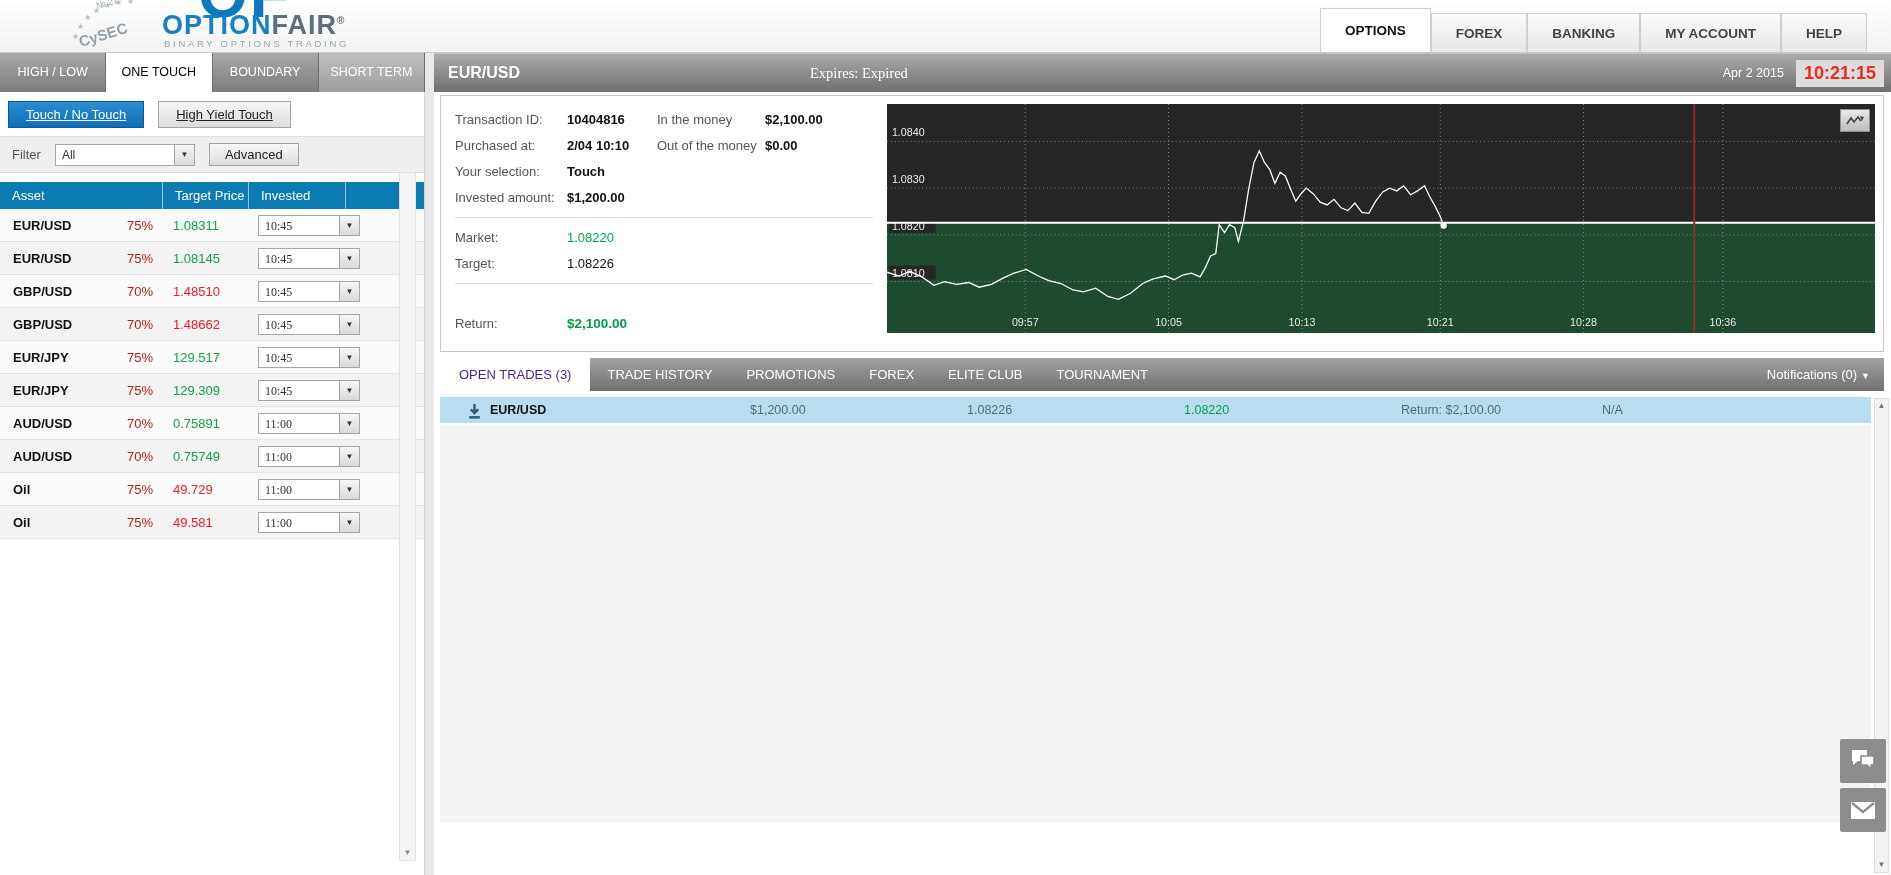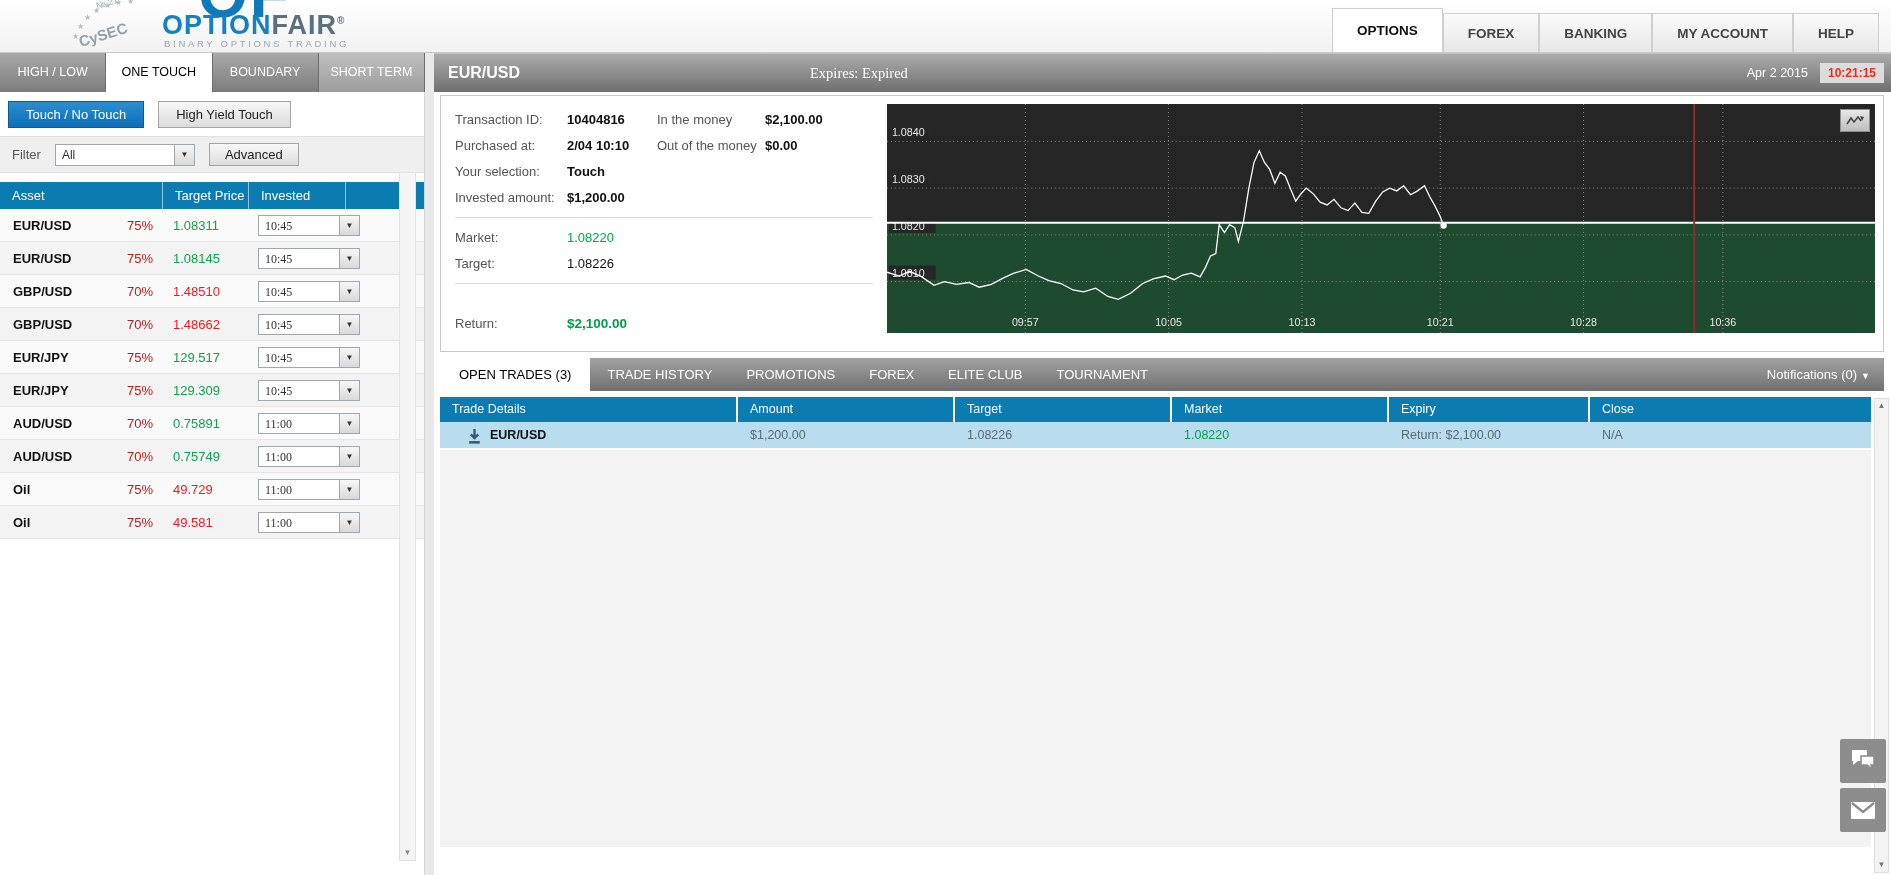--- a/index.html
+++ b/index.html
@@ -14,51 +14,51 @@
     color:#1079bb; letter-spacing:2px; }
   .logo-text { position:absolute; left:92px; top:10px; font-size:27px; font-weight:bold; letter-spacing:1px; }
   .logo-main { color:#1580c4; } .logo-secondary { color:#5d6e7d; }
   .logo-reg { font-size:10px; color:#5d6e7d; vertical-align:super; font-weight:bold; }
   .logo-sub { position:absolute; left:94px; top:38px; font-size:9.5px; letter-spacing:2.7px; color:#9aa6ae; }
   .stamp { position:absolute; left:0px; top:0px; width:100px; height:53px; color:#9ba7b0; }
   .stamp .star { position:absolute; font-size:8px; color:#b3bdc5; }
   .stamp-cysec { position:absolute; left:8px; top:26px; font-size:15px; font-weight:bold;
     transform:rotate(-17deg); color:#93a1ab; }
   .stamp-no { position:absolute; left:26px; top:-2px; font-size:9px; transform:rotate(-17deg); }
-  .top-tabs { position:absolute; right:12px; bottom:0; display:flex; align-items:flex-end; }
+  .top-tabs { position:absolute; right:24px; bottom:0; display:flex; align-items:flex-end; }
   .top-tab { height:39px; line-height:39px; padding:0 24px; font-size:13.5px; font-weight:bold;
     color:#444; background:linear-gradient(#fbfbfb,#e7e7e7); border:1px solid #cfcfcf;
     border-bottom:none; cursor:pointer; }
   .top-tab.active { background:#fff; color:#111; height:44px; line-height:44px; }
 
   
   .bar-row { display:flex; height:39px; }
   .side-tabs { width:425px; display:flex; background:#8a8a8a; }
   .side-tab { flex:1; text-align:center; line-height:39px; font-size:12.5px; color:#fff;
     background:linear-gradient(#a9a9a9,#7c7c7c); border-right:1px solid #6e6e6e; cursor:pointer; }
   .side-tab.active { background:#fff; color:#000; }
   .side-tab.lighter { background:linear-gradient(#c0c0c0,#9d9d9d); }
   .bar-gap { width:9px; background:#e9e9e9; }
   .main-bar { flex:1; background:linear-gradient(#ababab,#6f6f6f); display:flex; align-items:center;
     border-top:1px solid #c4c4c4; }
   .mb-symbol { font-size:16px; font-weight:bold; color:#fff; margin-left:14px; }
   .mb-expires { font-family:Liberation Serif, serif; font-size:14.5px; color:#fff; margin-left:290px; }
   .mb-right { margin-left:auto; display:flex; align-items:center; }
   .mb-date { font-size:12.5px; color:#fff; margin-right:12px; }
-  .mb-clock { font-size:12px; font-weight:bold; color:#ef2b1d; background:#dcdcdc;
+  .mb-clock { font-size:18px; font-weight:bold; color:#ef2b1d; background:#dcdcdc;
     padding:3px 8px; margin-right:7px; }
 
   
   .content-row { display:flex; height:783px; }
 
   
   .sidebar { width:425px; position:relative; background:#fff; border-right:1px solid #d5d5d5; }
   .mode-row { padding:9px 0 8px 8px; }
   .mode-btn { display:inline-block; padding:5px 17px; font-size:13px; margin-right:14px; cursor:pointer;
-    background:linear-gradient(#f7f7f7,#dcdcdc); border:1px solid #a5a5a5; color:#222; }
+    background:linear-gradient(#f7f7f7,#dcdcdc); border:1px solid #a5a5a5; color:#222;text-decoration:underline; }
   .mode-btn.active { background:linear-gradient(#2a8fd0,#0d6eb8); border-color:#0a5a97; color:#fff; }
   .filter-row { background:#efefef; border-top:1px solid #e0e0e0; border-bottom:1px solid #e0e0e0;
     padding:6px 12px; display:flex; align-items:center; }
   .filter-label { font-size:13px; color:#555; margin-right:14px; }
   .fselect { display:flex; background:#fff; border:1px solid #9fa8ad; height:22px; cursor:pointer; }
   .fs-val { flex:1; font-size:12px; color:#333; padding:3px 0 0 6px; }
   .fs-btn { width:20px; background:linear-gradient(#f7f7f7,#d9d9d9); border-left:1px solid #a5a5a5;
     text-align:center; font-size:8px; color:#333; line-height:20px; }
   .filter-select { width:140px; }
   .adv-btn { margin-left:14px; padding:3px 15px; font-size:13px; cursor:pointer;
@@ -95,21 +95,21 @@
   .d-return .d-value2 { color:#00a04a; font-size:13.5px; }
   .chart-wrap { position:absolute; left:446px; right:8px; top:8px; bottom:18px; background:#262626; }
   .chart-wrap svg.chart { width:100%; height:100%; display:block; }
   .chart-type-btn { position:absolute; top:5px; right:5px; width:30px; height:23px; cursor:pointer;
     background:linear-gradient(#e8e8e8,#bdbdbd); border:1px solid #8f8f8f; display:flex;
     align-items:center; justify-content:center; }
 
   .bottom-tabs { display:flex; align-items:stretch; height:33px; margin:6px 7px 0 6px;
     background:linear-gradient(#a2a2a2,#707070); }
   .b-tab { line-height:33px; padding:0 17px; font-size:13px; color:#fff; cursor:pointer; }
-  .b-tab.active { background:#fff; color:#000000; padding:0 19px;text-align:right; }
+  .b-tab.active { background:#fff; color:#4c1d95; padding:0 19px;text-align:right; }
   .notif { margin-left:auto; line-height:33px; padding-right:14px; font-size:13px; color:#fff; cursor:pointer; }
   .notif .caret { font-size:9px; margin-left:4px; }
 
   .trades-table { margin:6px 20px 0 6px; }
   .t-head { display:flex; background:#0a7cb1; height:25px; align-items:center; color:#fff; font-size:12.5px; }
   .t-head > div { border-right:2px solid #fff; height:100%; line-height:25px; padding-left:12px; }
   .t-c0 { width:298px; } .t-c1 { width:217px; } .t-c2 { width:217px; } .t-c3 { width:217px; }
   .t-c4 { width:201px; } .t-c5 { flex:1; border-right:none !important; }
   .t-row { display:flex; background:#b9dcee; height:28px; align-items:center; font-size:12.5px;
     color:#5a6a75; border-bottom:2px solid #fff; }
@@ -432,28 +432,20 @@
         <div class="b-tab active">OPEN TRADES (3)</div>
         <div class="b-tab">TRADE HISTORY</div>
         <div class="b-tab">PROMOTIONS</div>
         <div class="b-tab">FOREX</div>
         <div class="b-tab">ELITE CLUB</div>
         <div class="b-tab">TOURNAMENT</div>
         <div class="notif">Notifications (0)<span class="caret">▼</span></div>
       </div>
 
     <div class="trades-table">
-      <div class="t-head" id="trades-head">
-          <div class="t-c0">Trade Details</div>
-          <div class="t-c1">Amount</div>
-          <div class="t-c2">Target</div>
-          <div class="t-c3">Market</div>
-          <div class="t-c4">Expiry</div>
-          <div class="t-c5">Close</div>
-        </div>
       <div id="trades-rows">
           <div class="t-row">
             <div class="t-c0"><span class="t-dl">
                 <svg width="17" height="17" viewBox="0 0 16 16">
                   <path d="M8 1v8M4.5 6L8 9.5 11.5 6" stroke="#335a74" stroke-width="2.2" fill="none"></path>
                   <rect x="3" y="12.3" width="10" height="2.4" fill="#335a74"></rect>
                 </svg>
               </span><span class="t-asset">EUR/USD</span></div>
             <div class="t-c1">$1,200.00</div>
             <div class="t-c2">1.08226</div>

